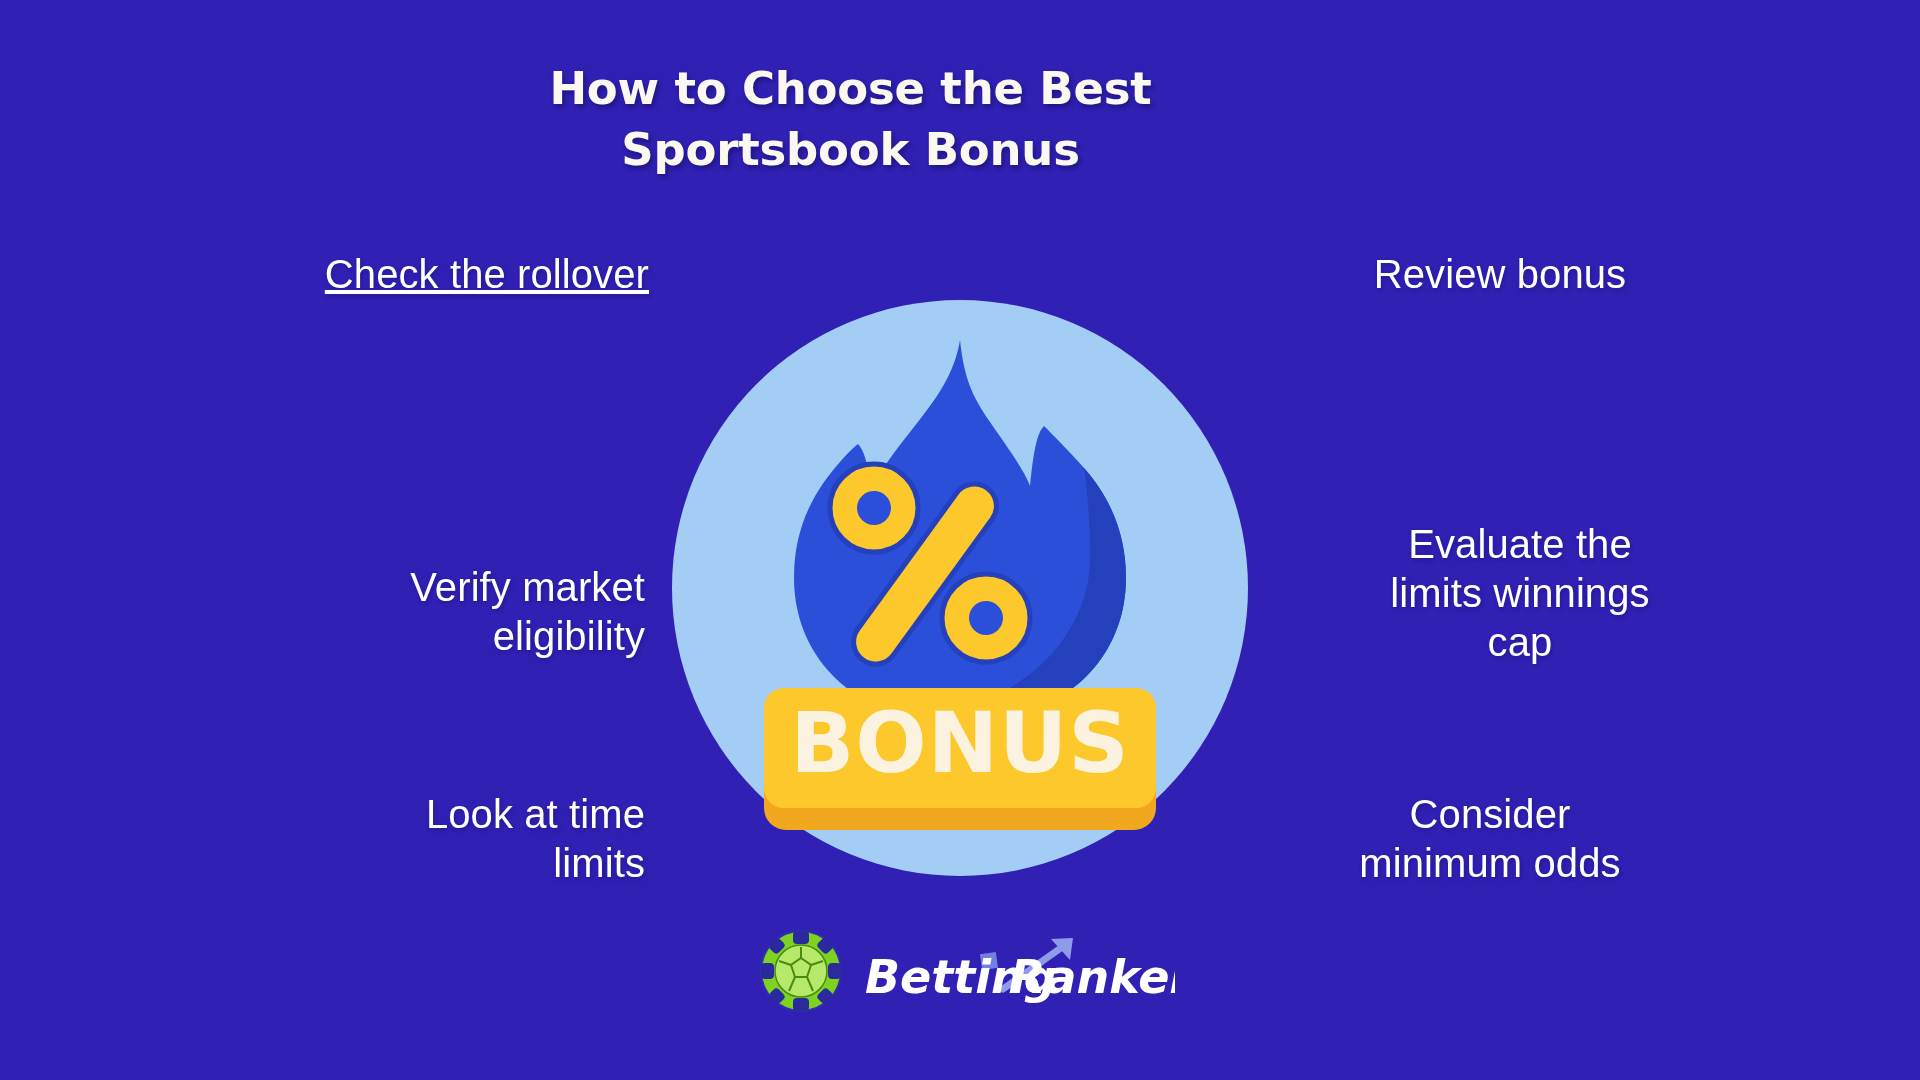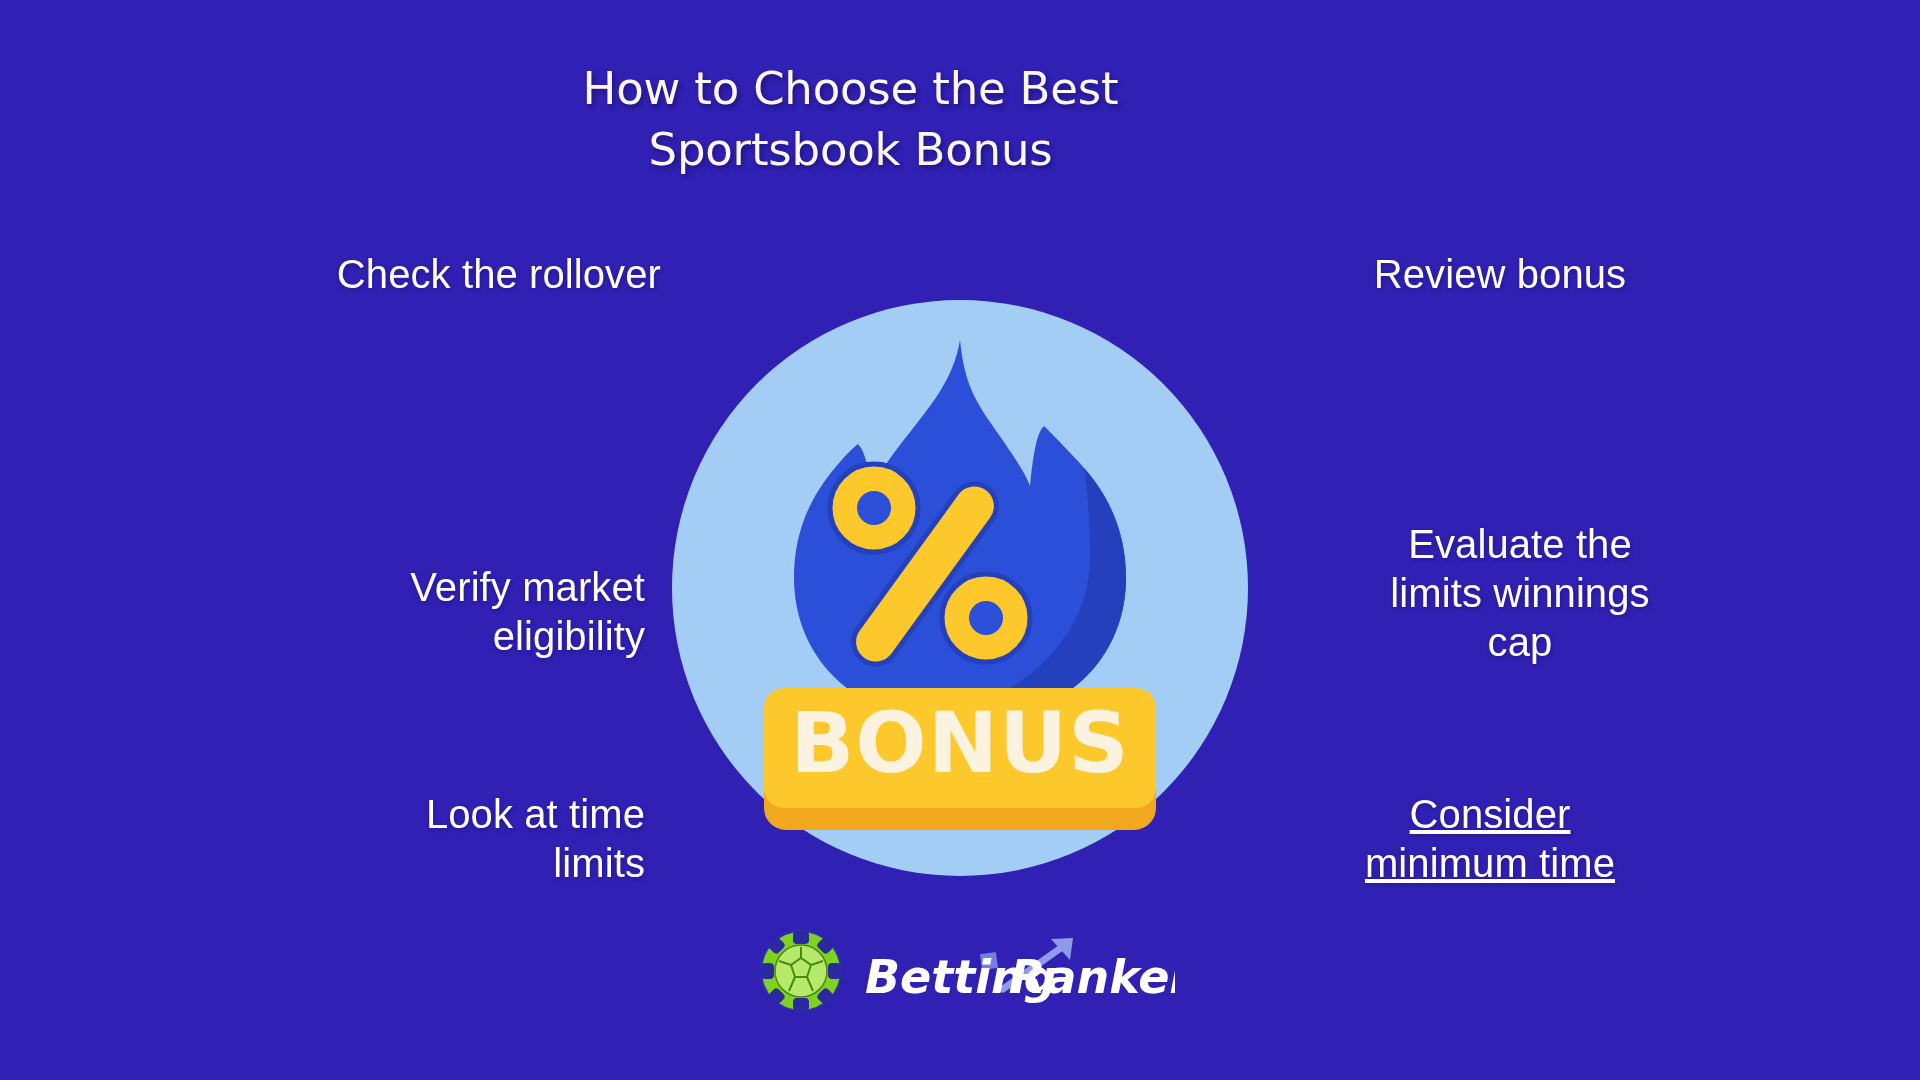--- a/index.html
+++ b/index.html
@@ -20,21 +20,21 @@
 
   
   .title-block {
     position: absolute;
     top: 58px;
     left: 0;
     width: 1701px;
     text-align: center;
     color: #fbf8f2;
     font-family: "DejaVu Sans", sans-serif;
-    font-weight: 400;
+    font-weight: 700;
     font-size: 45px;
     line-height: 1.36;
     letter-spacing: -0.2px;
     text-shadow: 2px 3px 5px rgba(12,6,60,0.45);
   }
   .title-line { display: block; white-space: nowrap; }
 
   
   .label {
     position: absolute;
@@ -43,27 +43,27 @@
     font-weight: 400;
     font-size: 40px;
     line-height: 1.23;
     letter-spacing: 0.1px;
     text-shadow: 1px 2px 4px rgba(12,6,60,0.30);
   }
   .label span { display: block; }
   .label.left  { text-align: right; }
   .label.right { text-align: left; }
 
-  #label-rollover    { left: 136px;  top: 250px;  width: 525px; }
+  #label-rollover    { left: 124px;  top: 250px;  width: 525px; text-decoration: underline; }
   #label-eligibility { left: 120px;  top: 520px;  width: 525px; margin-top: 43px; }
   #label-time        { left: 120px;  top: 790px;  width: 525px; }
 
   #label-bonus-type  { left: 1290px; top: 250px;  width: 420px; text-align: center;}
   #label-cap         { left: 1280px; top: 520px;  width: 480px; text-align: center;}
-  #label-min-odds    { left: 1240px; top: 790px;  width: 500px; text-align: center; text-decoration: underline;}
+  #label-min-odds    { left: 1240px; top: 790px;  width: 500px; text-align: center;}
 
   
   #icon-wrap {
     position: absolute;
     left: 672px;
     top: 300px;
     width: 576px;
     height: 576px;
     text-align: center;
   }
@@ -108,21 +108,21 @@
   </div>
 
   <div class="label right" id="label-cap">
     <span>Evaluate the</span>
     <span>limits winnings</span>
     <span>cap</span>
   </div>
 
   <div class="label right" id="label-min-odds">
     <span>Consider</span>
-    <span>minimum time</span>
+    <span>minimum odds</span>
   </div>
 
   <div id="icon-wrap">
     <svg viewBox="0 0 576 576" xmlns="http://www.w3.org/2000/svg">
 
       <circle cx="288" cy="288" r="288" fill="#a3cdf5"></circle>
 
       <g>
         <path fill="#2b4fd8" d="
           M288 40

